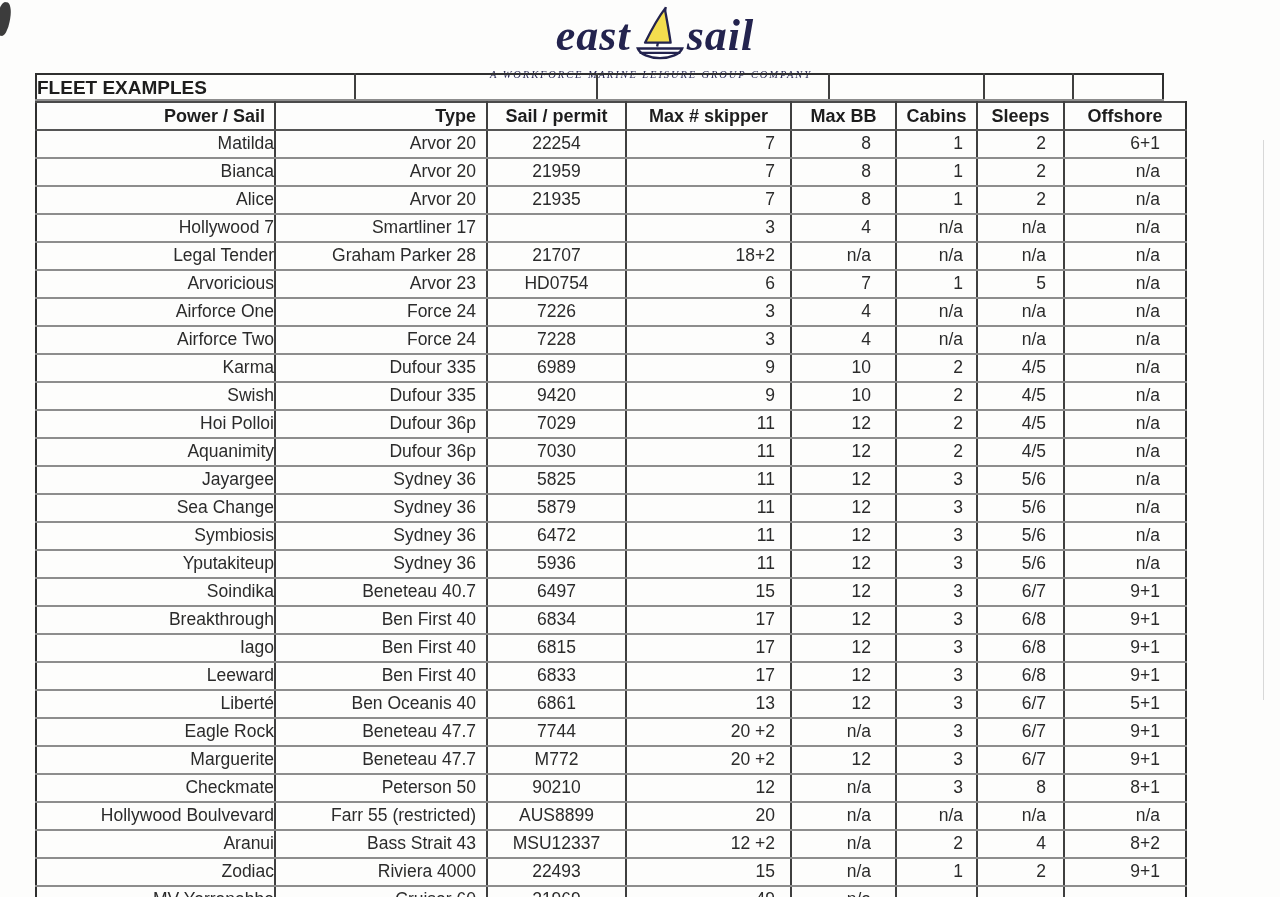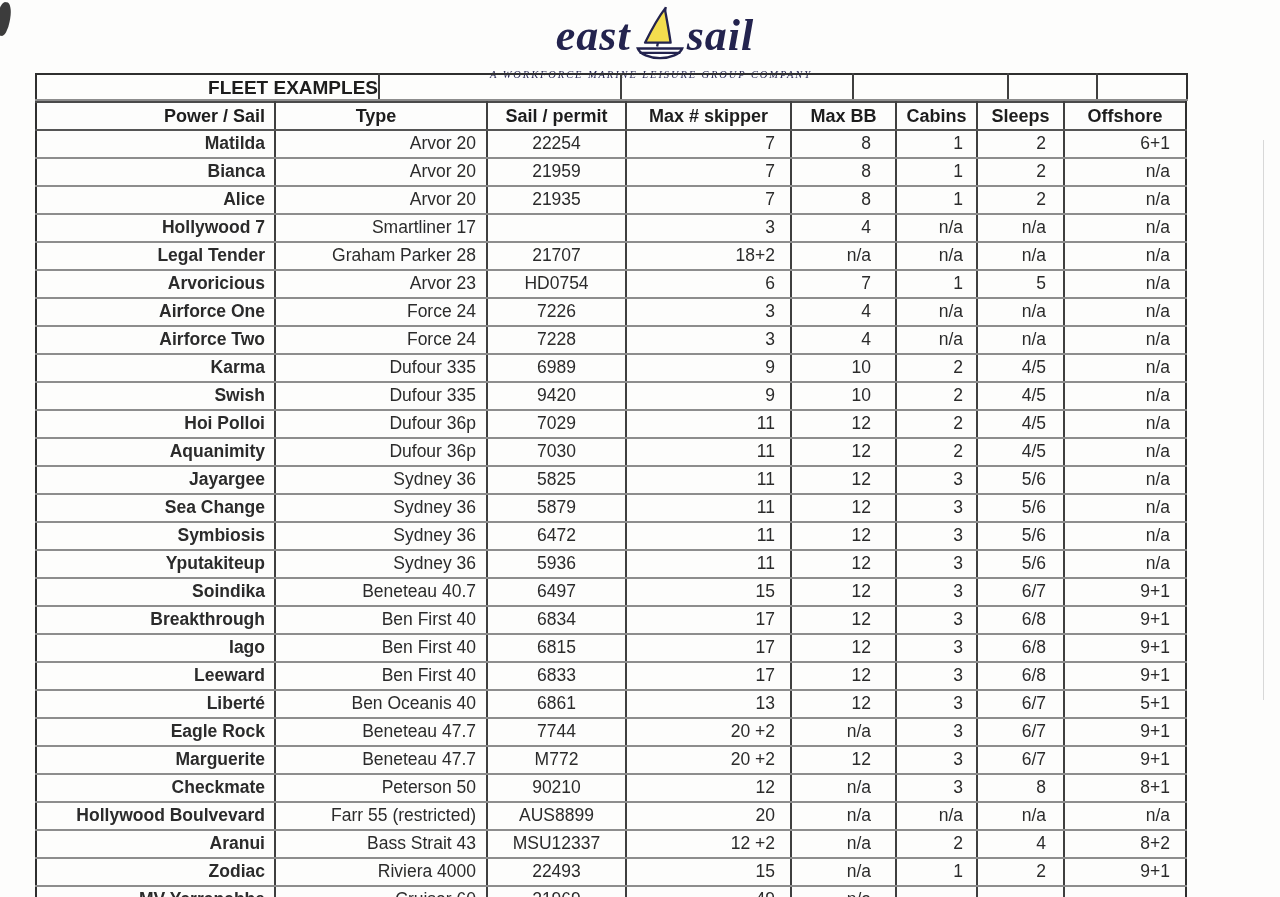--- a/index.html
+++ b/index.html
@@ -41,46 +41,46 @@
   td,th{
     overflow:hidden;white-space:nowrap;
     font-size:17.5px;line-height:1;
     border-left:2px solid #3f3f3f;border-right:2px solid #3f3f3f;
     border-top:2px solid #8d8d8d;border-bottom:2px solid #8d8d8d;
     padding:0;
   }
   .title-table td{height:24px;border-top:2px solid #2f2f2f;}
   .title-table .title-cell{
     font-weight:bold;font-size:19px;color:#1d1d1d;
-    text-align:right;padding-left:24px;
+    text-align:left;
   }
   .main-table tr{height:28px;}
   .main-table th{
     font-weight:bold;font-size:18px;color:#1d1d1d;text-align:center;
     border-top:2px solid #4a4a4a;border-bottom:2px solid #555;
   }
   .main-table th.c0{text-align:right;padding-right:9px;}
-  .main-table th.c1{}
+  .main-table th.c1{text-align:right;}
   .main-table tr:last-child td{border-bottom:2px solid #2f2f2f;}
   table tr td:first-child, table tr th:first-child{border-left:2px solid #2f2f2f;}
   table tr td:last-child, table tr th:last-child{border-right:2px solid #2f2f2f;}
   
   .w0{width:228px}.w1{width:200px}.w2{width:137px}.w3{width:163px}
   .w4{width:103px}.w5{width:79px}.w6{width:85px}.w7{width:120px}
   
   .t0{width:317px}.t1{width:240px}.t2{width:230px}.t3{width:153px}.t4{width:87px}.t5{width:88px}
   
-  .c0{text-align:right;padding-right:9px;font-weight:bold;}
+  .c0{text-align:right;}
   .c1{text-align:right;padding-right:10px;}
   .c2{text-align:center;}
   .c3{text-align:right;padding-right:15px;}
   .c4{text-align:right;padding-right:24px;}
   .c5{text-align:right;padding-right:13px;}
   .c6{text-align:right;padding-right:17px;}
-  .c7{text-align:right;padding-right:15px;}
+  .c7{text-align:right;padding-right:25px;}
 </style>
 </head>
 <body>
 
 <div class="corner-mark"></div>
 <div class="edge-line"></div>
 
 <div class="logo-wrap">
   <div class="logo-line">
     <span>east</span>

